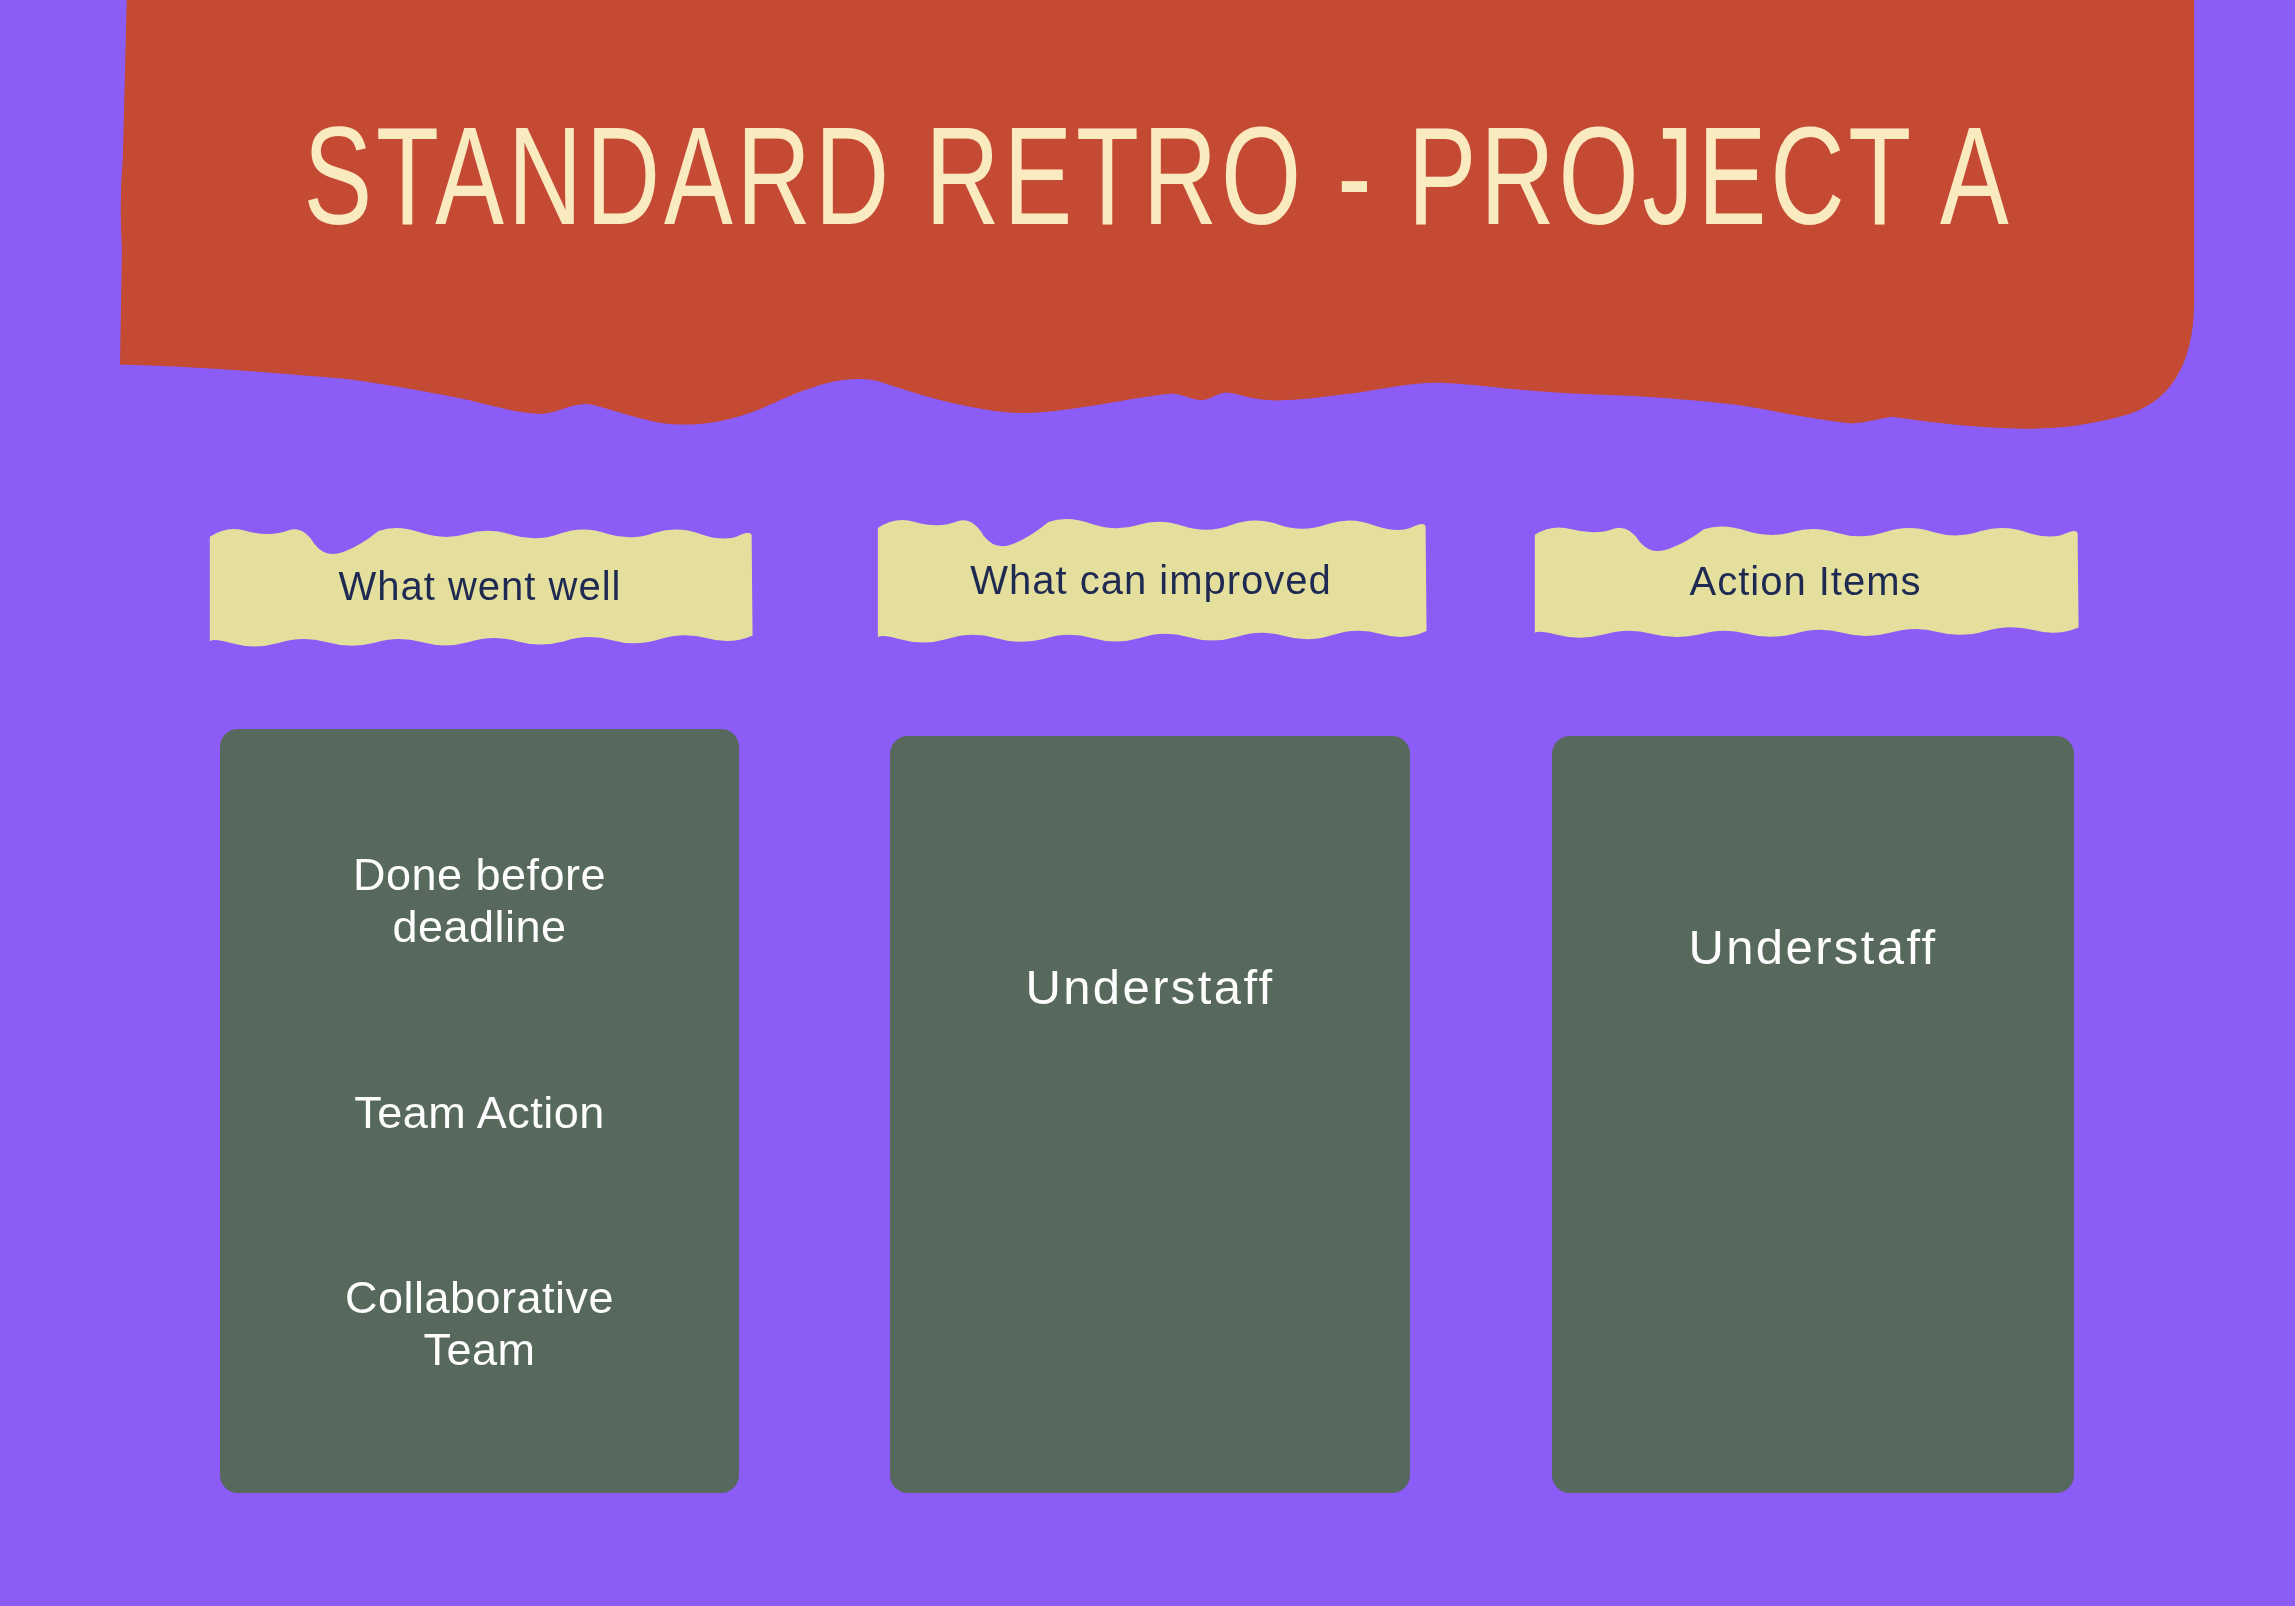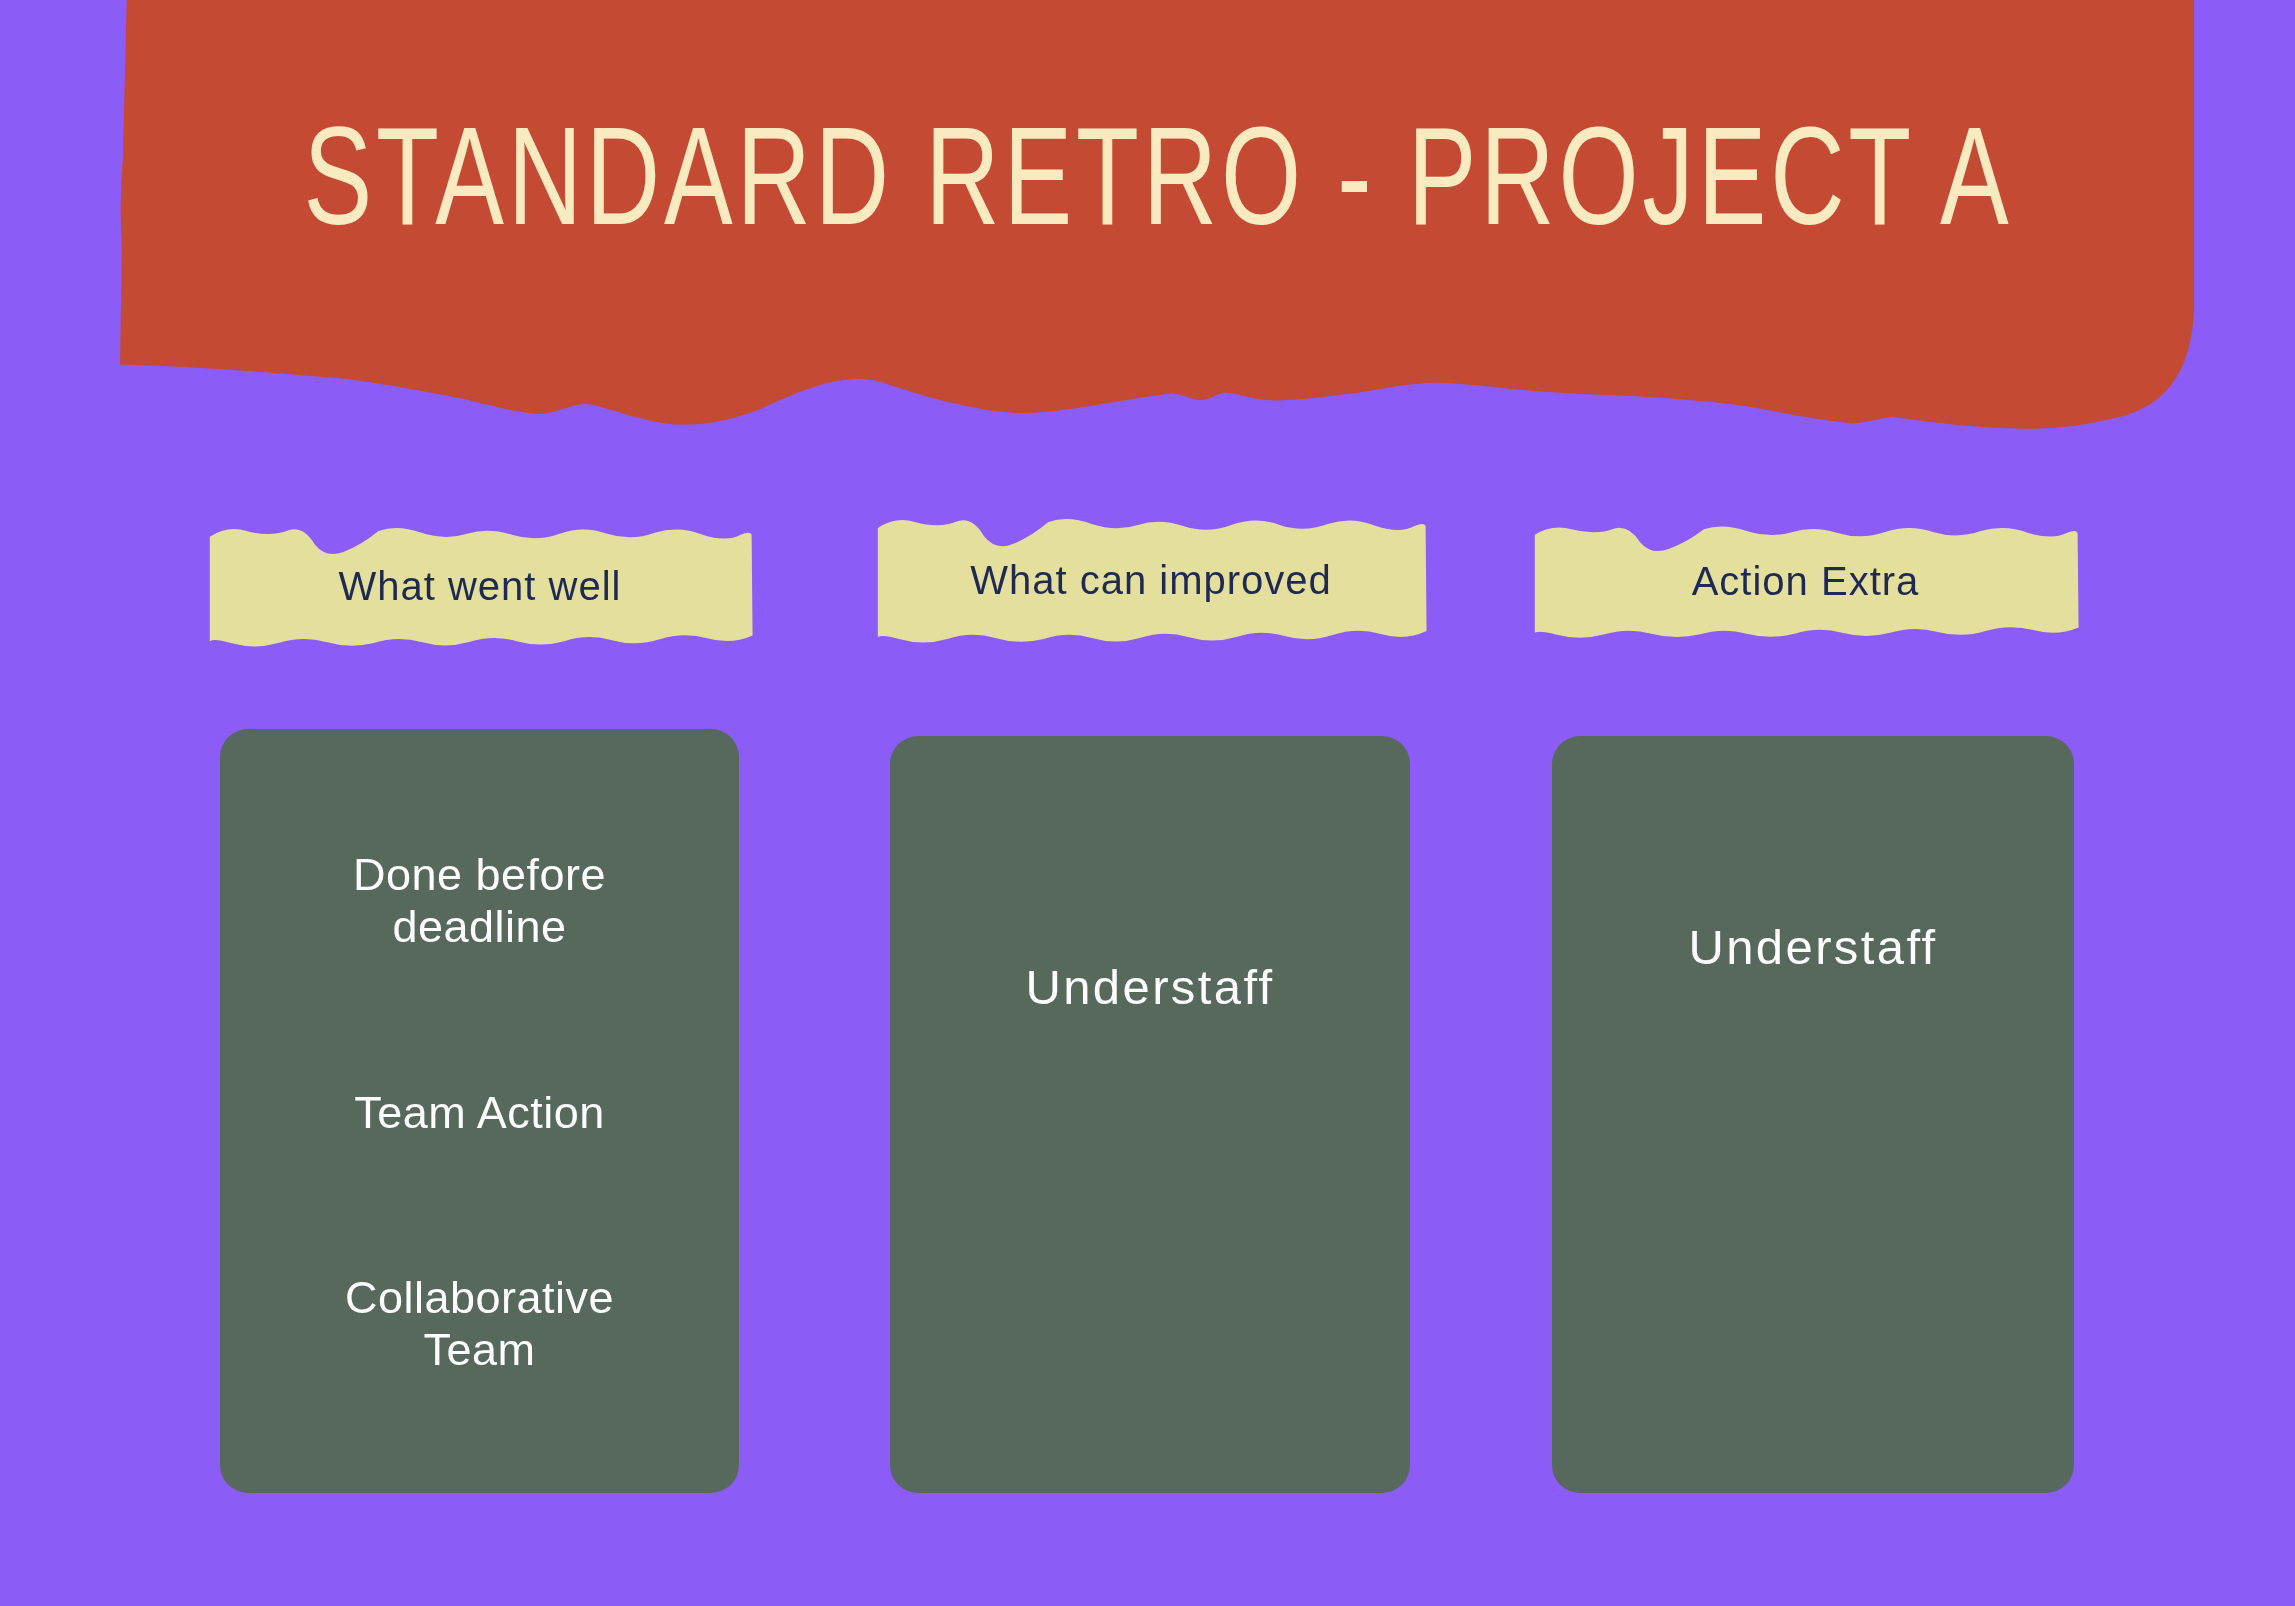--- a/index.html
+++ b/index.html
@@ -36,21 +36,21 @@
     font-size:40px;
     letter-spacing:1px;
   }
   .banner-1{left:206px;top:505px;width:548px;height:163px;}
   .banner-2{left:874px;top:495px;width:554px;height:170px;}
   .banner-3{left:1531px;top:505px;width:549px;height:153px;}
   
   .card{
     position:absolute;
     background:#57685D;
-    border-radius:28px;
+    border-radius:18px;
     display:flex;flex-direction:column;align-items:center;
     box-sizing:border-box;
     color:#FDFDFD;
     text-align:center;
   }
   .card-1{left:220px;top:729px;width:519px;height:764px;padding-top:120px;gap:134px;}
   .card-2{left:890px;top:736px;width:520px;height:757px;padding-top:222px;gap:163px;}
   .card-3{left:1552px;top:736px;width:522px;height:757px;padding-top:182px;gap:117px;}
   .card-item{
     white-space:pre-line;
@@ -132,20 +132,20 @@
 
   <div class="col-banner banner-3">
     <svg viewBox="0 0 1150 340" preserveAspectRatio="none" aria-hidden="true">
       <path fill="#E5DF9D" d="M 8 66 Q 45 42 85 54 Q 135 68 175 52 Q 205 44 228 82 Q 252 112 288 98
         Q 325 84 362 54 Q 402 40 452 58 Q 502 74 548 60 Q 592 46 642 62 Q 692 78 742 60
         Q 792 42 842 60 Q 892 76 942 58 Q 992 42 1042 62 Q 1092 78 1122 62 Q 1142 54 1145 62
         L 1147 272 Q 1102 292 1052 278 Q 1002 264 952 280 Q 902 296 852 282 Q 802 268 752 284
         Q 702 298 652 284 Q 602 270 552 286 Q 502 300 452 286 Q 402 272 352 288 Q 302 300 252 286
         Q 202 272 152 288 Q 102 302 52 288 Q 18 278 8 284 Z"></path>
     </svg>
-    <div class="banner-label">Action Extra</div>
+    <div class="banner-label">Action Items</div>
   </div>
   <div class="card card-3">
     <div class="card-item">Understaff</div>
   </div>
 
 </div>
 
 
 </body></html>

